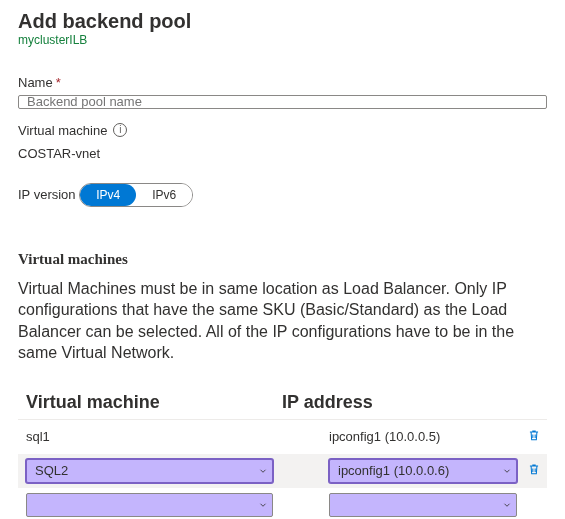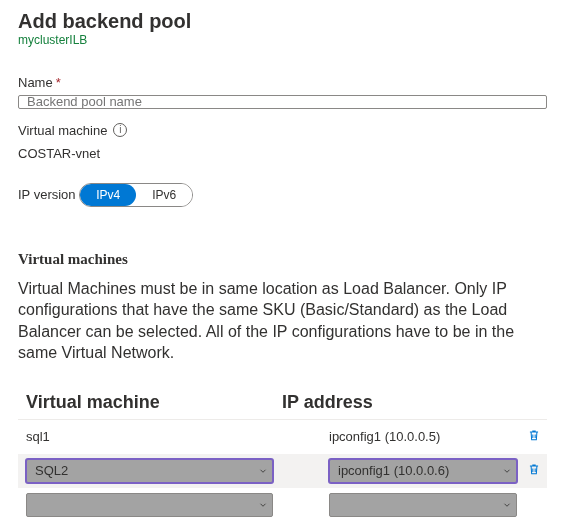--- a/index.html
+++ b/index.html
@@ -120,21 +120,21 @@
   .vm-row .cell-del { flex: 0 0 26px; display:flex; align-items:center; justify-content:center; }
   .dropdown {
     width: 98%;
     height: 24px;
     border: 1px solid #8a8886;
     border-radius: 2px;
     display: flex;
     align-items: center;
     justify-content: space-between;
     padding: 0 4px 0 8px;
-    background: #a3a3a3;
+    background: #c4b5fd;
     font-size: 13px;
     cursor: pointer;
   }
   .dropdown.focused {
     border: 1px solid #7b61c4;
     box-shadow: 0 0 0 1px #7b61c4;
   }
   .chev {
     width: 10px;
     height: 10px;

